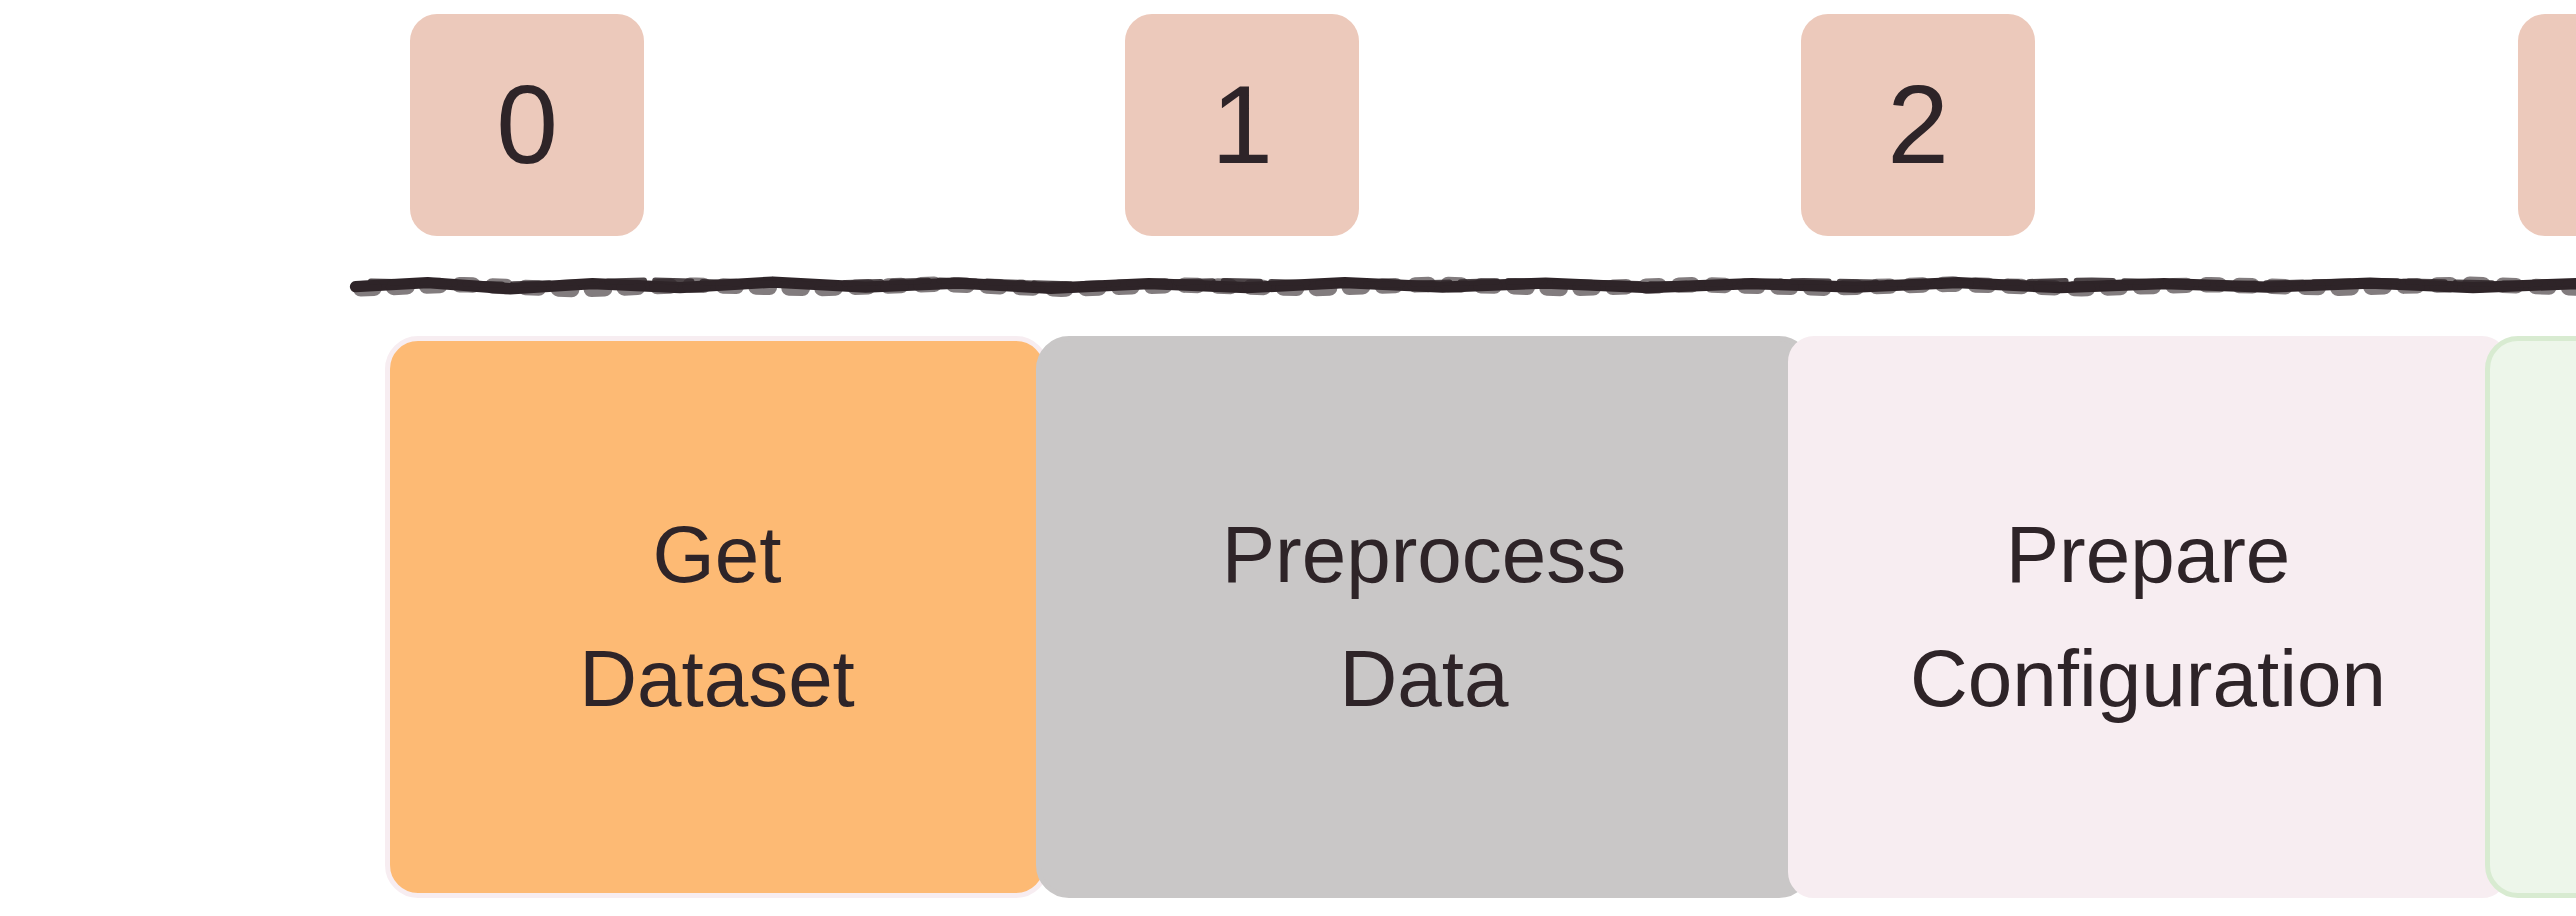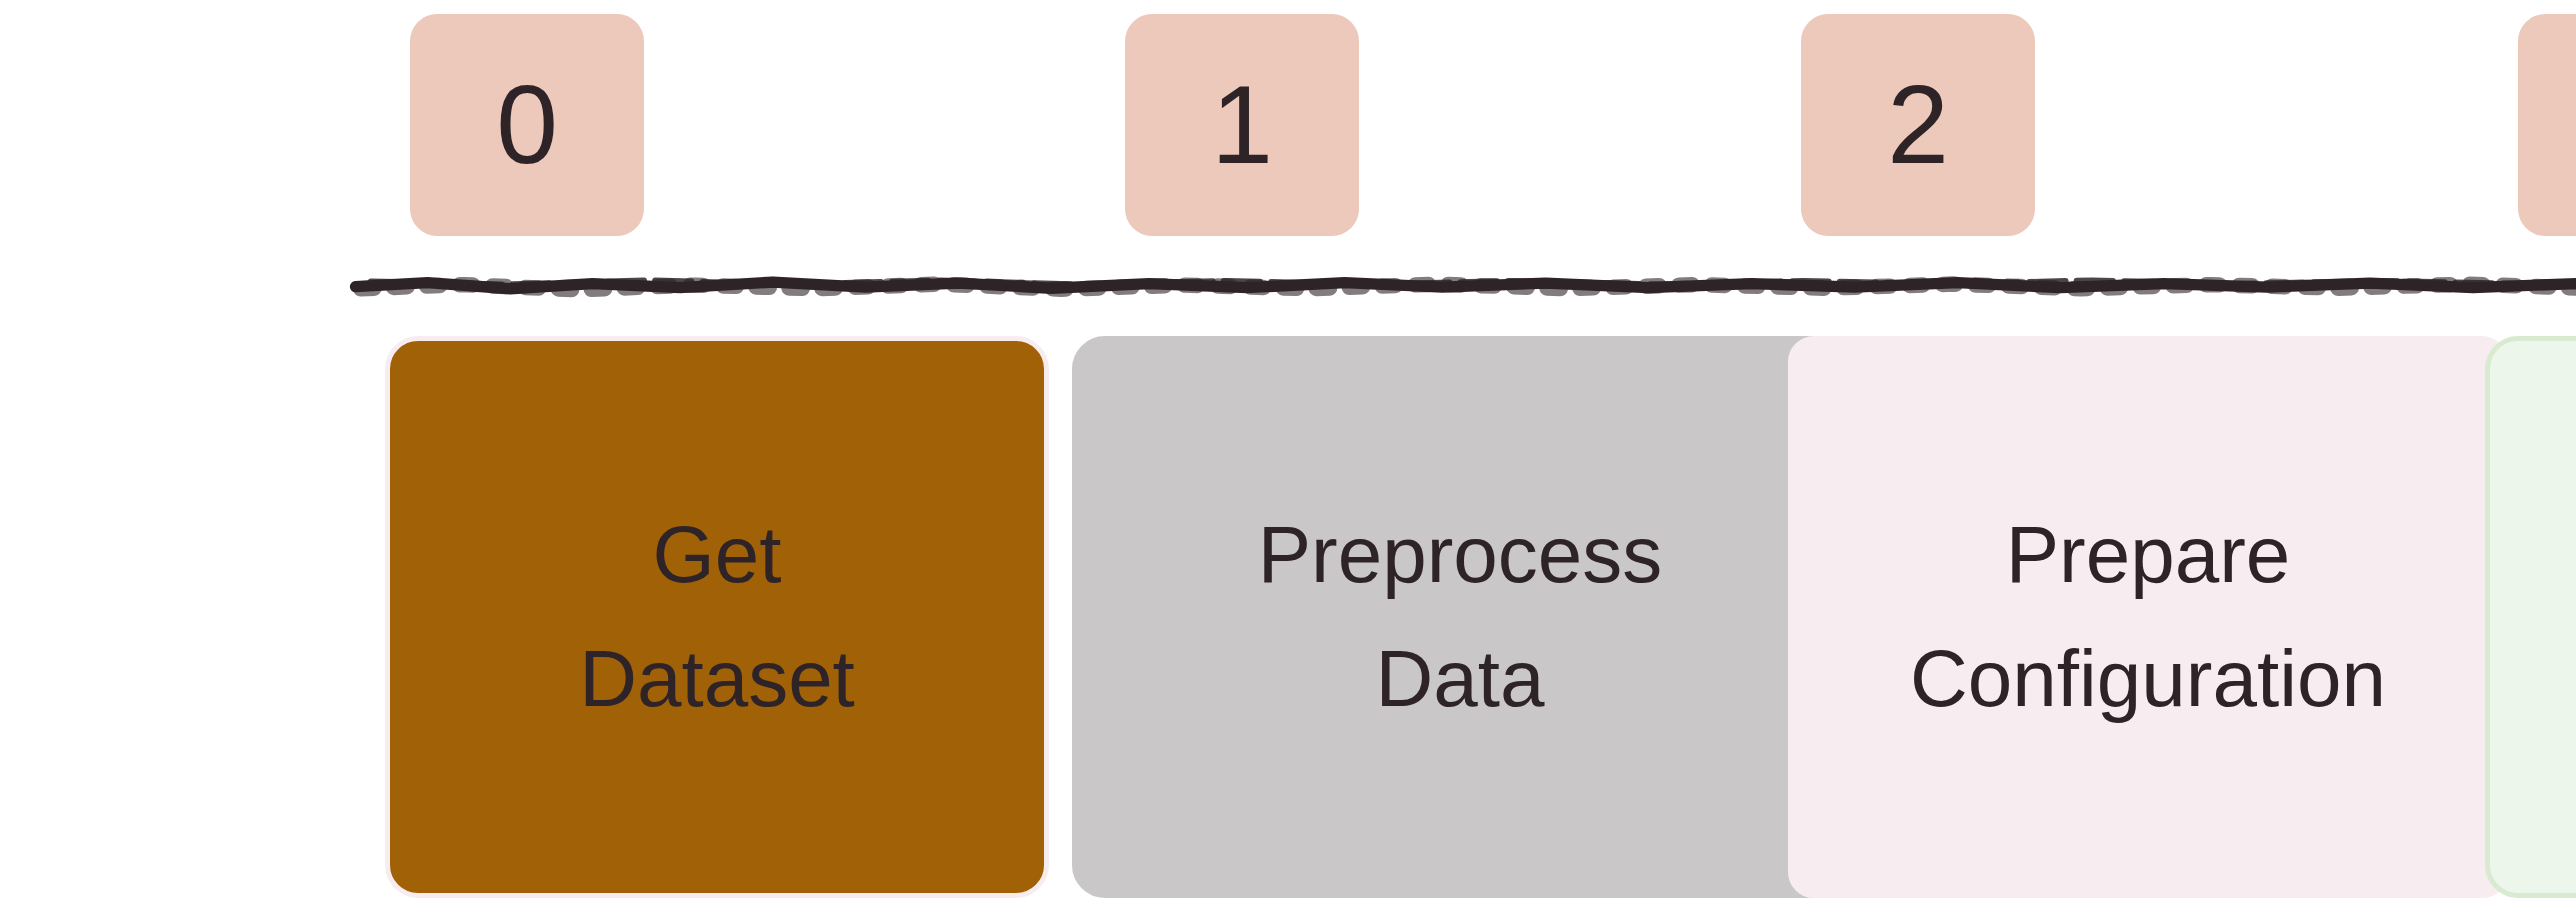--- a/index.html
+++ b/index.html
@@ -80,21 +80,21 @@
     box-sizing: border-box;
     display: flex;
     align-items: center;
     justify-content: center;
     text-align: center;
     font-size: 80px;
     line-height: 1.55;
     white-space: pre-line;
   }
   .card-0 { left: 385px;  width: 664px; }
-  .card-1 { left: 1072px; width: 776px; }
+  .card-1 { left: 1036px; width: 776px; }
   .card-2 { left: 1788px; width: 720px; border-radius: 26px; }
   .card-3 { left: 2485px; width: 680px; }
 </style>
 </head>
 <body>
 
 <div class="canvas" style="color: rgb(46, 36, 40);">
 
 
   <svg class="arrow" viewBox="0 0 7684 1779" xmlns="http://www.w3.org/2000/svg" aria-hidden="true">
@@ -112,21 +112,21 @@
          L 5180 545 L 5460 551 L 5740 545 L 6020 551 L 6300 545 L 6580 551 L 6860 545 L 7140 551
          L 7430 548"></path>
     <polygon class="arrow-head" points="7448,470 7468,452 7560,516 7614,548 7606,566 7552,596 7468,658 7444,640 7458,556"></polygon>
   </svg>
 
   <div class="badge badge-0" style="background-color: rgb(236, 201, 187);">0</div>
   <div class="badge badge-1" style="background-color: rgb(236, 201, 187);">1</div>
   <div class="badge badge-2" style="background-color: rgb(236, 201, 187);">2</div>
   <div class="badge badge-3" style="background-color: rgb(236, 201, 187);">3</div>
 
-  <div class="card card-0" style="background-color: #a16207; border-color: rgb(247, 237, 241);">Get
+  <div class="card card-0" style="background-color: #fdba74; border-color: rgb(247, 237, 241);">Get
 Dataset</div>
   <div class="card card-1" style="background-color: rgb(201, 199, 199); border-color: rgb(201, 199, 199);">Preprocess
 Data</div>
   <div class="card card-2" style="background-color: rgb(247, 237, 241); border-color: rgb(247, 237, 241);">Prepare
 Configuration</div>
   <div class="card card-3" style="background-color: rgb(237, 246, 234); border-color: rgb(216, 235, 209);">Training</div>
 
 </div>
 
 

